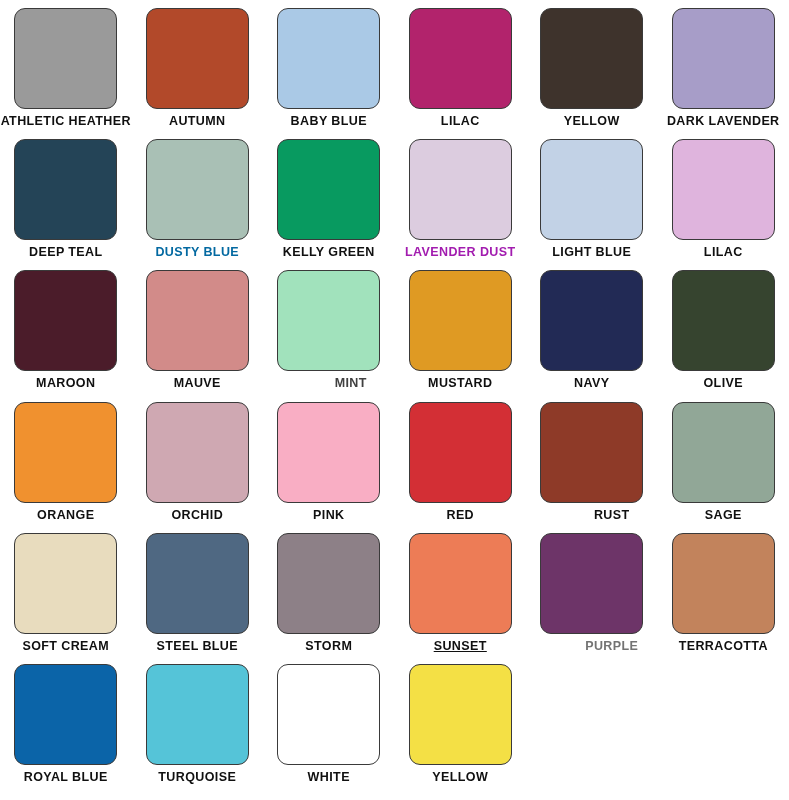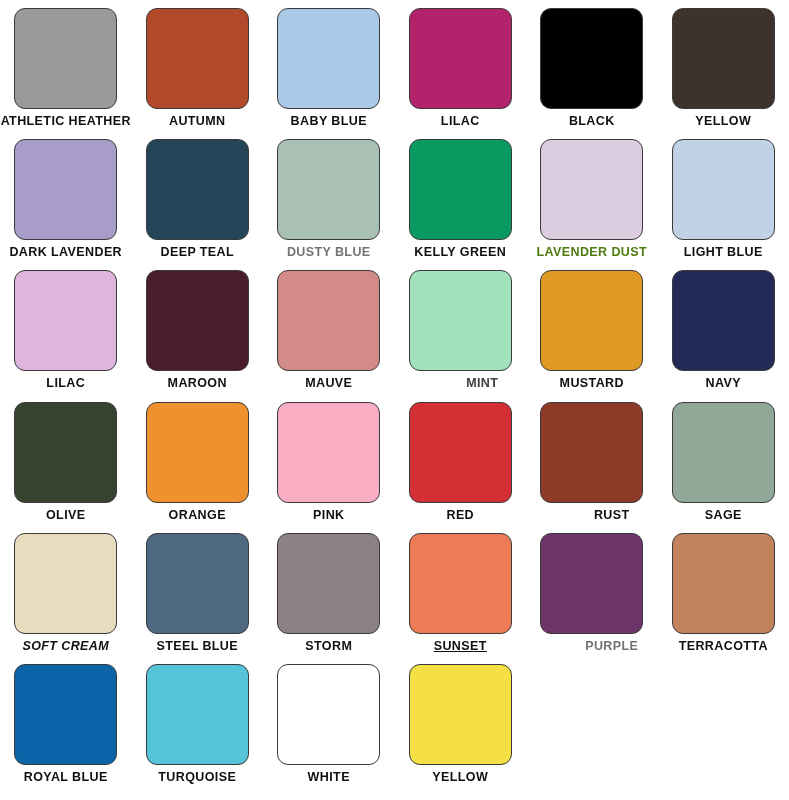--- a/index.html
+++ b/index.html
@@ -68,46 +68,42 @@
     </div>
     <div class="swatch-cell">
       <div class="swatch-chip" style="background-color: rgb(170, 201, 230); border-color: rgb(58, 58, 58);"></div>
       <div class="swatch-label" style="color: rgb(16, 16, 16);">BABY BLUE</div>
     </div>
     <div class="swatch-cell">
       <div class="swatch-chip" style="background-color: rgb(178, 35, 108); border-color: rgb(58, 58, 58);"></div>
       <div class="swatch-label" style="color: rgb(16, 16, 16);">LILAC</div>
     </div>
     <div class="swatch-cell">
-      <div class="swatch-chip" style="background-color: rgb(0, 0, 0); border-color: rgb(58, 58, 58);"></div>
-      <div class="swatch-label" style="color: rgb(16, 16, 16);">BLACK</div>
-    </div>
-    <div class="swatch-cell">
       <div class="swatch-chip" style="background-color: rgb(62, 51, 44); border-color: rgb(58, 58, 58);"></div>
       <div class="swatch-label" style="color: rgb(16, 16, 16);">YELLOW</div>
     </div>
     <div class="swatch-cell">
       <div class="swatch-chip" style="background-color: rgb(167, 157, 200); border-color: rgb(58, 58, 58);"></div>
       <div class="swatch-label" style="color: rgb(16, 16, 16);">DARK LAVENDER</div>
     </div>
     <div class="swatch-cell">
       <div class="swatch-chip" style="background-color: rgb(36, 68, 87); border-color: rgb(58, 58, 58);"></div>
       <div class="swatch-label" style="color: rgb(16, 16, 16);">DEEP TEAL</div>
     </div>
     <div class="swatch-cell">
       <div class="swatch-chip" style="background-color: rgb(169, 192, 181); border-color: rgb(58, 58, 58);"></div>
-      <div class="swatch-label" style="color: #737373;">DUSTY BLUE</div>
+      <div class="swatch-label" style="color: #0369a1;">DUSTY BLUE</div>
     </div>
     <div class="swatch-cell">
       <div class="swatch-chip" style="background-color: rgb(8, 154, 96); border-color: rgb(58, 58, 58);"></div>
       <div class="swatch-label" style="color: rgb(16, 16, 16);">KELLY GREEN</div>
     </div>
     <div class="swatch-cell">
       <div class="swatch-chip" style="background-color: rgb(220, 204, 223); border-color: rgb(58, 58, 58);"></div>
-      <div class="swatch-label" style="color: #4d7c0f;">LAVENDER DUST</div>
+      <div class="swatch-label" style="color: #a21caf;">LAVENDER DUST</div>
     </div>
     <div class="swatch-cell">
       <div class="swatch-chip" style="background-color: rgb(194, 210, 230); border-color: rgb(58, 58, 58);"></div>
       <div class="swatch-label" style="color: rgb(16, 16, 16);">LIGHT BLUE</div>
     </div>
     <div class="swatch-cell">
       <div class="swatch-chip" style="background-color: rgb(223, 180, 221); border-color: rgb(58, 58, 58);"></div>
       <div class="swatch-label" style="color: rgb(16, 16, 16);">LILAC</div>
     </div>
     <div class="swatch-cell">
@@ -132,38 +128,42 @@
     </div>
     <div class="swatch-cell">
       <div class="swatch-chip" style="background-color: rgb(54, 68, 47); border-color: rgb(58, 58, 58);"></div>
       <div class="swatch-label" style="color: rgb(16, 16, 16);">OLIVE</div>
     </div>
     <div class="swatch-cell">
       <div class="swatch-chip" style="background-color: rgb(240, 145, 47); border-color: rgb(58, 58, 58);"></div>
       <div class="swatch-label" style="color: rgb(16, 16, 16);">ORANGE</div>
     </div>
     <div class="swatch-cell">
+      <div class="swatch-chip" style="background-color: rgb(207, 168, 178); border-color: rgb(58, 58, 58);"></div>
+      <div class="swatch-label" style="color: rgb(16, 16, 16);">ORCHID</div>
+    </div>
+    <div class="swatch-cell">
       <div class="swatch-chip" style="background-color: rgb(249, 174, 196); border-color: rgb(58, 58, 58);"></div>
       <div class="swatch-label" style="color: rgb(16, 16, 16);">PINK</div>
     </div>
     <div class="swatch-cell">
       <div class="swatch-chip" style="background-color: rgb(211, 47, 53); border-color: rgb(58, 58, 58);"></div>
       <div class="swatch-label" style="color: rgb(16, 16, 16);">RED</div>
     </div>
     <div class="swatch-cell">
       <div class="swatch-chip" style="background-color: rgb(142, 58, 40); border-color: rgb(58, 58, 58);"></div>
       <div class="swatch-label" style="color: rgb(16, 16, 16); margin-left: 40px;">RUST</div>
     </div>
     <div class="swatch-cell">
       <div class="swatch-chip" style="background-color: rgb(145, 167, 151); border-color: rgb(58, 58, 58);"></div>
       <div class="swatch-label" style="color: rgb(16, 16, 16);">SAGE</div>
     </div>
     <div class="swatch-cell">
       <div class="swatch-chip" style="background-color: rgb(232, 220, 190); border-color: rgb(58, 58, 58);"></div>
-      <div class="swatch-label" style="color: rgb(16, 16, 16); font-style: italic;">SOFT CREAM</div>
+      <div class="swatch-label" style="color: rgb(16, 16, 16);">SOFT CREAM</div>
     </div>
     <div class="swatch-cell">
       <div class="swatch-chip" style="background-color: rgb(79, 104, 130); border-color: rgb(58, 58, 58);"></div>
       <div class="swatch-label" style="color: rgb(16, 16, 16);">STEEL BLUE</div>
     </div>
     <div class="swatch-cell">
       <div class="swatch-chip" style="background-color: rgb(141, 128, 135); border-color: rgb(58, 58, 58);"></div>
       <div class="swatch-label" style="color: rgb(16, 16, 16);">STORM</div>
     </div>
     <div class="swatch-cell">

